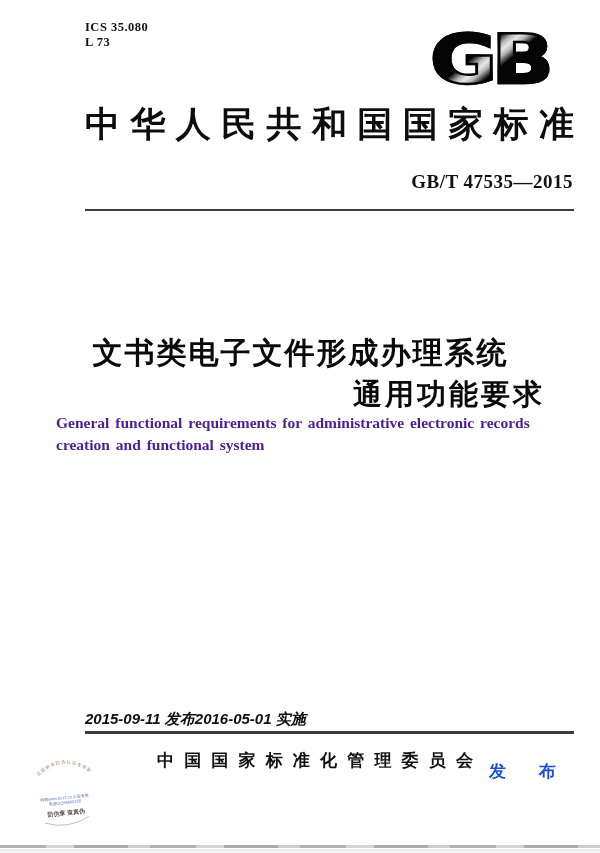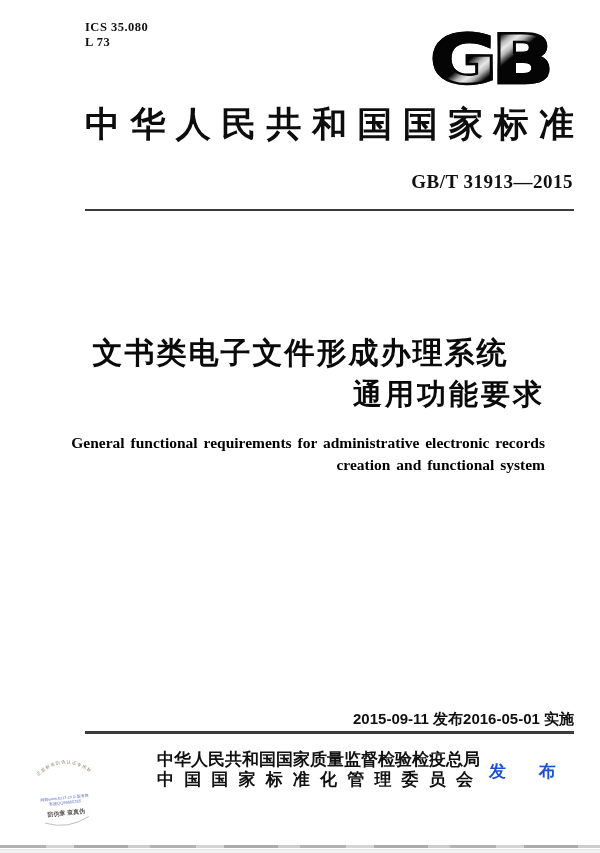--- a/index.html
+++ b/index.html
@@ -50,31 +50,31 @@
   .title-zh{
     position:absolute;left:56px;top:332px;width:489px;
     text-align:center;
     font-family:"Liberation Sans","DejaVu Sans",sans-serif;
     font-weight:bold;color:#0a0a0a;
   }
   .title-zh .line1{font-size:30px;line-height:42px;letter-spacing:2px;}
   .title-zh .line2{font-size:29px;line-height:40px;letter-spacing:3px;text-align:right;}
   
   .title-en{
-    position:absolute;left:56px;top:432px;width:489px;
-    text-align:right;
-    font:bold 15.5px/22px "Liberation Serif", serif;color:#000000;
+    position:absolute;left:56px;top:412px;width:489px;
+    text-align:left;
+    font:bold 15.5px/22px "Liberation Serif", serif;color:#4c1d95;
     word-spacing:2px;
   }
   
   .date-row{
     position:absolute;left:85px;top:710px;width:489px;
-    display:flex;justify-content:flex-end;
+    display:flex;justify-content:flex-start;
     font-family:"Liberation Sans","DejaVu Sans",sans-serif;
-    font-weight:bold;font-size:15px;color:#111;
+    font-weight:bold;font-size:15px;color:#111;font-style:italic;
   }
   
   .issuer-block{
     position:absolute;left:157px;top:750px;width:316px;
     font-family:"Liberation Sans","DejaVu Sans",sans-serif;
     font-weight:bold;color:#111;
   }
   .issuer-line1{font-size:17px;line-height:19px;white-space:nowrap;}
   .issuer-line2{font-size:17px;line-height:19px;margin-top:1px;}
   .publish-label{
@@ -120,21 +120,21 @@
       <span>民</span>
       <span>共</span>
       <span>和</span>
       <span>国</span>
       <span>国</span>
       <span>家</span>
       <span>标</span>
       <span>准</span>
     </div>
 
-  <div class="std-number">GB/T 31913—2015</div>
+  <div class="std-number">GB/T 47535—2015</div>
 
   <div class="rule rule-top"></div>
 
   <div class="title-zh">
     <div class="line1">文书类电子文件形成办理系统</div>
     <div class="line2">通用功能要求</div>
   </div>
 
   <div class="title-en">
     <div>General functional requirements for administrative electronic records</div>
@@ -142,21 +142,20 @@
   </div>
 
   <div class="date-row">
     <span>2015-09-11 发布</span>
     <span>2016-05-01 实施</span>
   </div>
 
   <div class="rule rule-bottom"></div>
 
   <div class="issuer-block">
-    <div class="issuer-line1">中华人民共和国国家质量监督检验检疫总局</div>
     <div class="issuer-line2 spread">
         <span>中</span>
         <span>国</span>
         <span>国</span>
         <span>家</span>
         <span>标</span>
         <span>准</span>
         <span>化</span>
         <span>管</span>
         <span>理</span>

